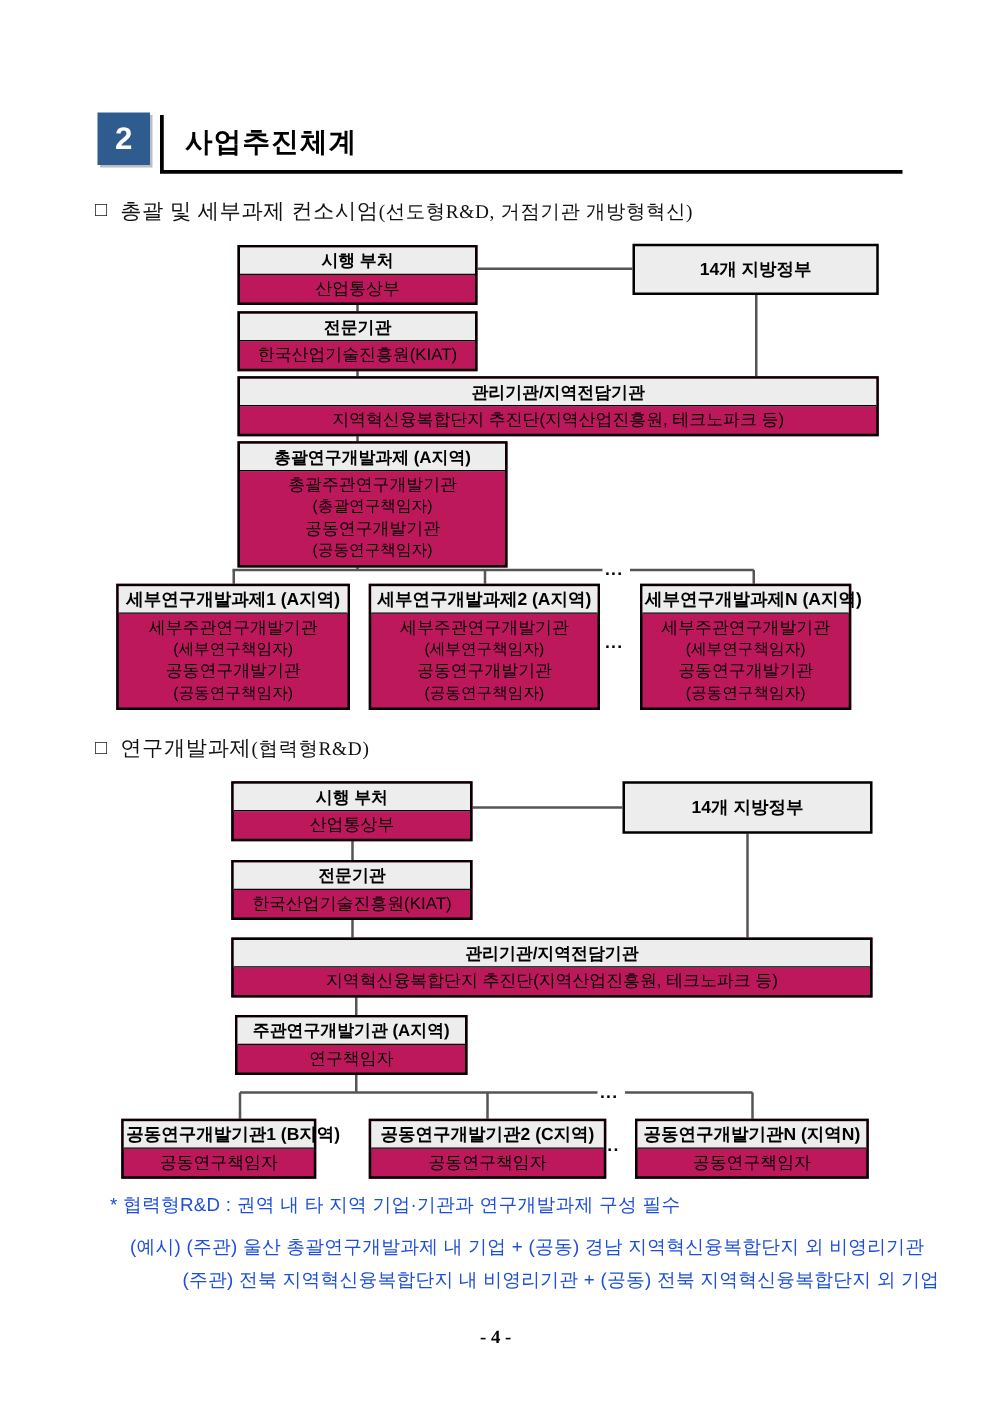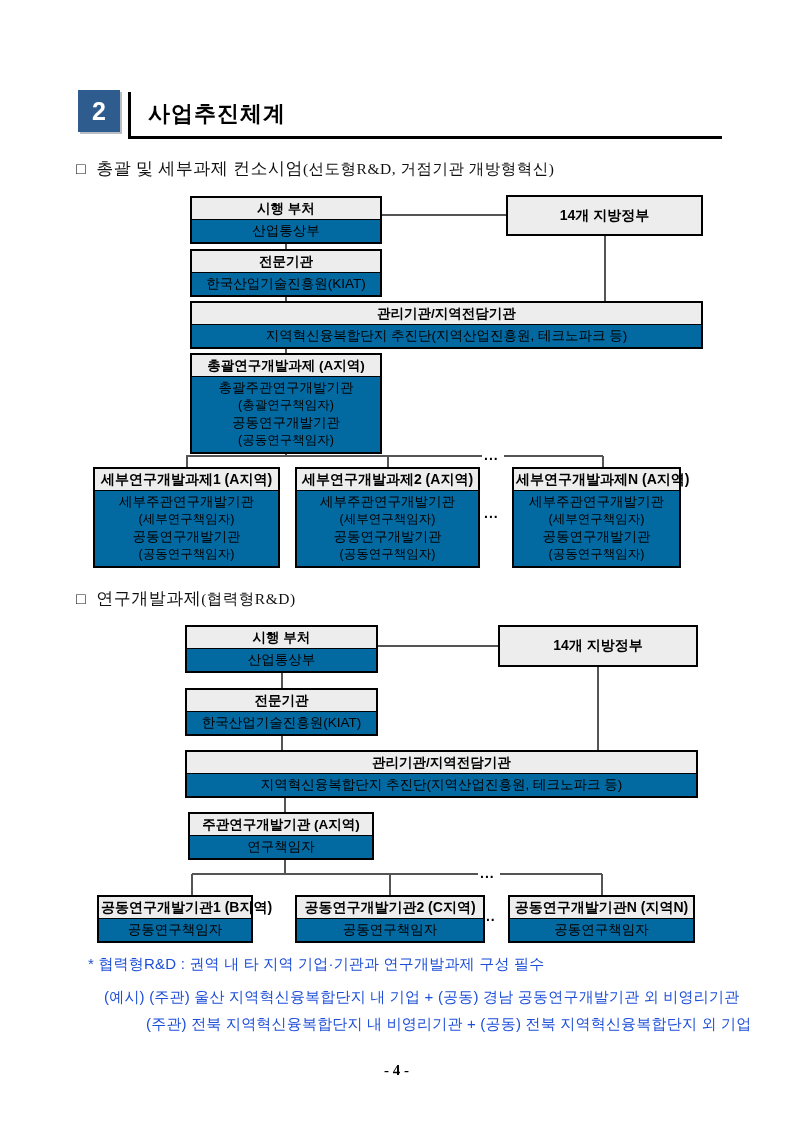--- a/index.html
+++ b/index.html
@@ -14,21 +14,21 @@
   .page-title{position:absolute;left:148px;top:99px;font-size:22px;font-weight:bold;letter-spacing:1px;}
   .title-underline{position:absolute;left:128px;top:136px;width:594px;height:3px;background:#000;}
 
   
   .section-label{position:absolute;font-family:"Liberation Serif",serif;font-size:17px;color:#111;
                  display:flex;align-items:center;gap:10px;letter-spacing:0.5px;}
   .section-label .bullet{font-size:16px;line-height:16px;}
   .section-label .paren{font-size:15.5px;}
 
   
-  .obox{position:absolute;box-sizing:border-box;border:2px solid #000;background:#0369a1;text-align:center;}
+  .obox{position:absolute;box-sizing:border-box;border:2px solid #000;background:#be185d;text-align:center;}
   .obox-h{background:#ededed;border-bottom:1.5px solid #000;font-weight:bold;font-size:13.5px;
           line-height:19px;padding:1px 2px;white-space:nowrap;}
   .obox-b{font-size:13.5px;line-height:20px;padding:1px 8px;white-space:nowrap;}
   .obox-b4 div{font-size:13.5px;line-height:17.5px;white-space:nowrap;}
   .obox-b4{padding:2px 0 3px 0;}
   .obox-b4 div:nth-child(even){font-size:12.5px;}
   .gray-box{position:absolute;box-sizing:border-box;border:2px solid #000;background:#ededed;
             display:flex;align-items:center;justify-content:center;font-weight:bold;font-size:14px;}
   .sub .obox-h{font-size:14px;}
 
@@ -81,21 +81,21 @@
     <span>14개 지방정부</span>
   </div>
   <div class="obox" style="left:190px;top:249px;width:192px;">
     <div class="obox-h">전문기관</div>
     <div class="obox-b">한국산업기술진흥원(KIAT)</div>
   </div>
   <div class="obox" style="left:190px;top:301px;width:513px;">
     <div class="obox-h">관리기관/지역전담기관</div>
     <div class="obox-b">지역혁신융복합단지 추진단(지역산업진흥원, 테크노파크 등)</div>
   </div>
-  <div class="obox" style="left:190px;top:353px;width:192px;">
+  <div class="obox" style="left:190px;top:353px;width:216px;">
     <div class="obox-h">총괄연구개발과제 (A지역)</div>
     <div class="obox-b4">
       <div>총괄주관연구개발기관</div>
       <div>(총괄연구책임자)</div>
       <div>공동연구개발기관</div>
       <div>(공동연구책임자)</div>
     </div>
   </div>
   <div class="obox sub" style="left:93px;top:467px;width:187px;">
     <div class="obox-h">세부연구개발과제1 (A지역)</div>
@@ -170,18 +170,18 @@
   <div class="obox sub" style="left:295px;top:895px;width:190px;">
     <div class="obox-h">공동연구개발기관2 (C지역)</div>
     <div class="obox-b">공동연구책임자</div>
   </div>
   <div class="obox sub" style="left:508px;top:895px;width:187px;">
     <div class="obox-h">공동연구개발기관N (지역N)</div>
     <div class="obox-b">공동연구책임자</div>
   </div>
 
   <div class="footnote" style="left:88px;top:955px;">* 협력형R&amp;D : 권역 내 타 지역 기업·기관과 연구개발과제 구성 필수</div>
-  <div class="footnote" style="left:104px;top:988px;">(예시) (주관) 울산 지역혁신융복합단지 내 기업 + (공동) 경남 공동연구개발기관 외 비영리기관</div>
+  <div class="footnote" style="left:104px;top:988px;">(예시) (주관) 울산 총괄연구개발과제 내 기업 + (공동) 경남 지역혁신융복합단지 외 비영리기관</div>
   <div class="footnote" style="left:146px;top:1015px;">(주관) 전북 지역혁신융복합단지 내 비영리기관 + (공동) 전북 지역혁신융복합단지 외 기업</div>
 
   <div class="page-num">- 4 -</div>
 
 </div>
 
 </body></html>

